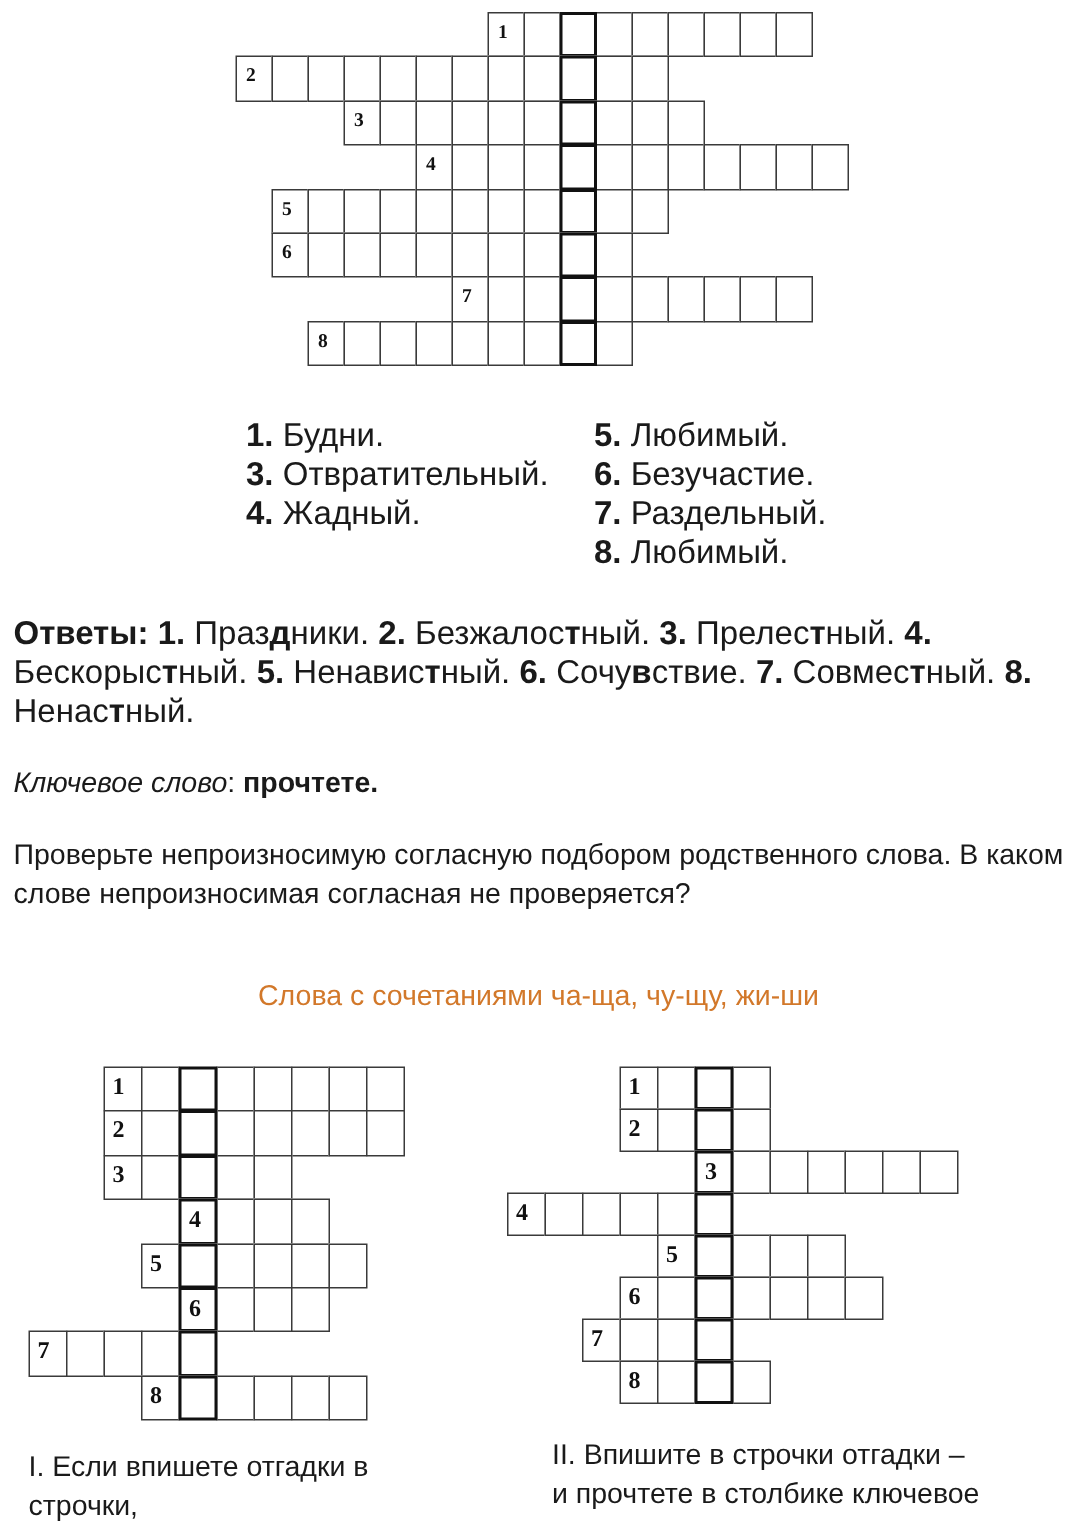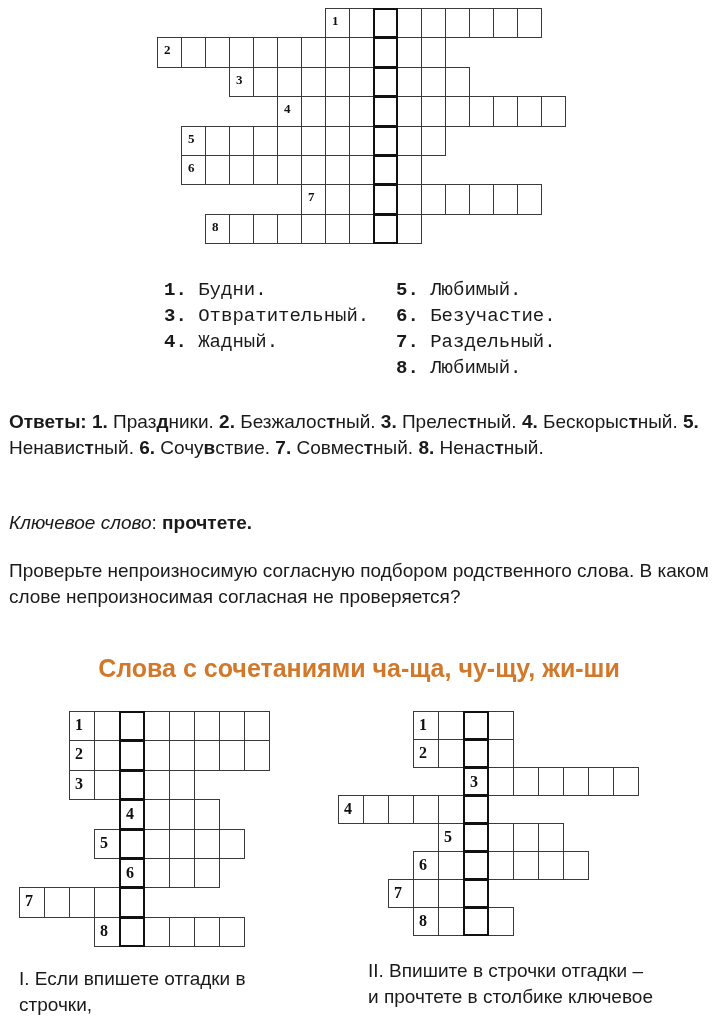--- a/index.html
+++ b/index.html
@@ -15,42 +15,42 @@
   }
   .cell.key { border: 2.5px solid #111; z-index: 2; }
   .cell .num {
     position: absolute; left: 5px; top: 3px;
     font-family: "Liberation Serif", "DejaVu Serif", serif;
     font-weight: bold; color: #111;
   }
   #grid-top .cell .num { font-size: 13px; top: 4px; left: 6px; }
   #grid-left .cell .num, #grid-right .cell .num { font-size: 16px; top: 4px; left: 5px; }
 
-  .clues { position: absolute; top: 277px; font-size: 19px; line-height: 26px; font-family: Liberation Mono, monospace; }
+  .clues { position: absolute; top: 277px; font-size: 22px; line-height: 26px; }
   .clues div { white-space: nowrap; }
   .b { font-weight: bold; }
 
   .answers {
     position: absolute; left: 9px; top: 409px; width: 705px;
-    font-size: 19px; line-height: 26px;
+    font-size: 22px; line-height: 26px;
   }
   .answers .bl { font-weight: bold; }
 
   .keyword { position: absolute; left: 9px; top: 510px; font-size: 19px; line-height: 26px; }
   .keyword .lbl { font-style: italic; }
   .keyword .val { font-weight: bold; }
 
   .question {
     position: absolute; left: 9px; top: 558px; width: 700px;
     font-size: 19px; line-height: 26px;
   }
 
   .section-title {
     position: absolute; left: 0; width: 718px; top: 654px; text-align: center;
-    color: #d2782a; font-weight: bold; font-size: 25px;
+    color: #d2782a; font-weight: normal; font-size: 19px;
   }
 
   .instr { position: absolute; font-size: 19px; line-height: 26px; }
 </style>
 </head>
 <body>
 
 <div id="grid-top" class="grid">
     <div class="cell" style="left: 325px; top: 8px; width: 25px; height: 30.4px;">
       <span class="num">1</span>

